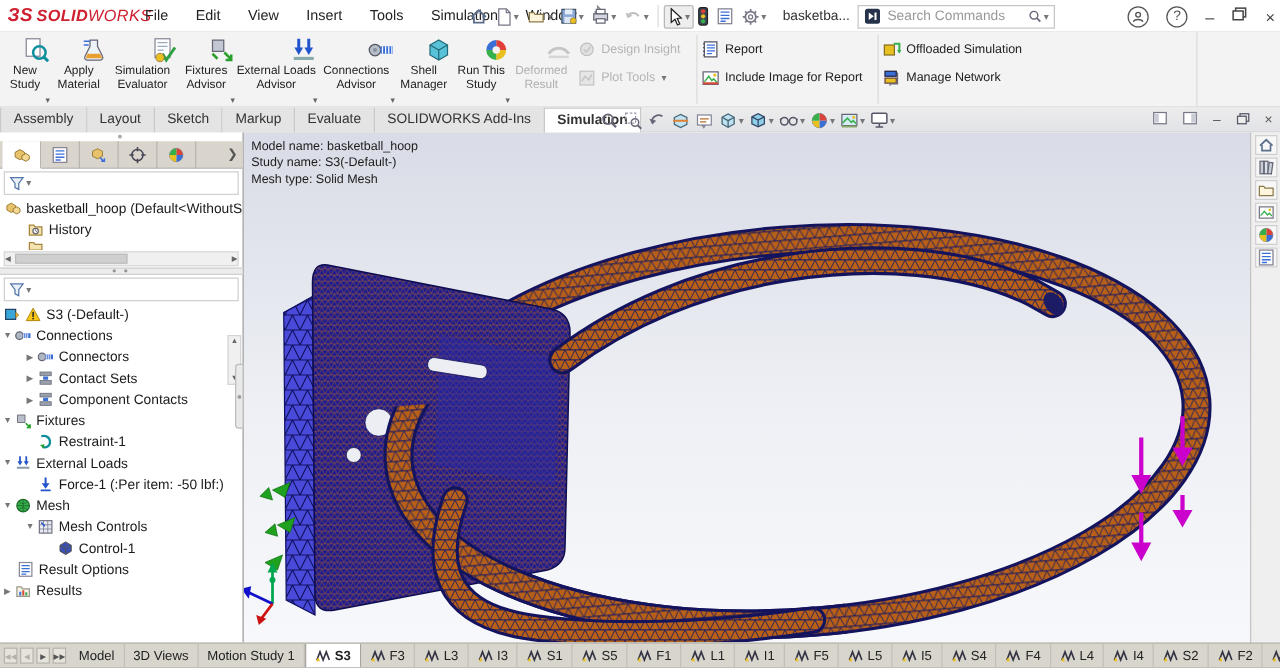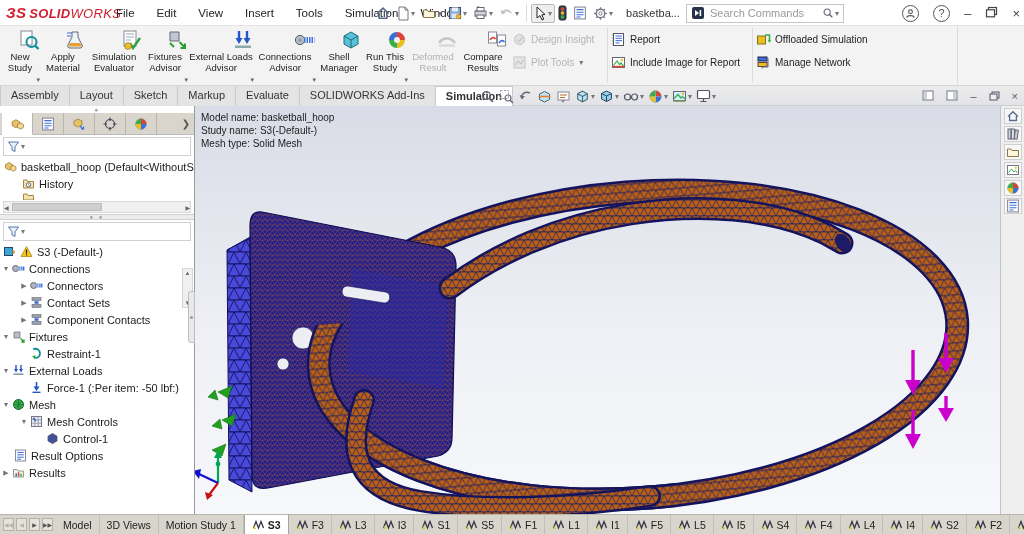--- a/index.html
+++ b/index.html
@@ -393,29 +393,20 @@
           </svg>
         <div class="rlabel">Run This Study</div>
         <div class="rdd">▾</div>
       </div>
       <div class="rbtn off" style="width:50px">
         <svg class="ric" width="22" height="22" viewBox="0 0 22 22">
             <path d="M3,14 C7,8 15,8 19,14" fill="none" stroke="#c6c6c6" stroke-width="2.4"></path>
             <rect x="3" y="15.5" width="16" height="2" fill="#d6d6d6"></rect>
           </svg>
         <div class="rlabel">Deformed Result</div>
-      </div>
-      <div class="rbtn" style="width:50px">
-        <svg class="ric" width="22" height="22" viewBox="0 0 22 22">
-            <rect x="2.5" y="3" width="8" height="11" fill="#fff" stroke="#889"></rect>
-            <rect x="11.5" y="6" width="8" height="11" fill="#fff" stroke="#889"></rect>
-            <path d="M4,11 C6,8 8,8 9.5,10" stroke="#e04038" stroke-width="1.6" fill="none"></path>
-            <path d="M13,14 C15,11 17,11 18.5,13" stroke="#3a6fd8" stroke-width="1.6" fill="none"></path>
-          </svg>
-        <div class="rlabel">Compare Results</div>
       </div>
 
       <div class="rstack" style="padding-left:4px;min-width:96px">
         <div class="srow off">
           <svg width="15" height="15" viewBox="0 0 15 15">
               <circle cx="7.5" cy="7.5" r="5" fill="#e2e2e2" stroke="#c0c0c0"></circle>
               <path d="M5,7.5 L7,9.5 L10.5,5.5" stroke="#c8c8c8" stroke-width="1.4" fill="none"></path>
             </svg>
           <span>Design Insight</span>
         </div>

